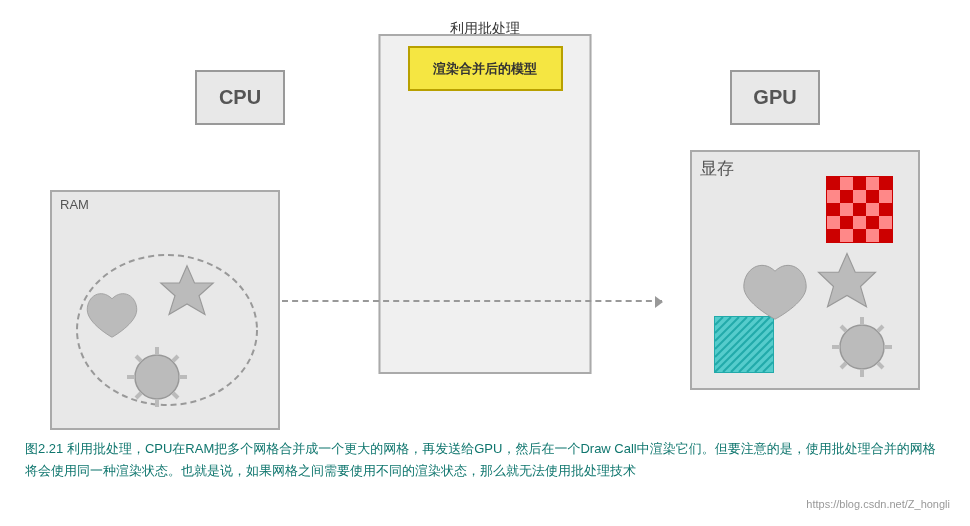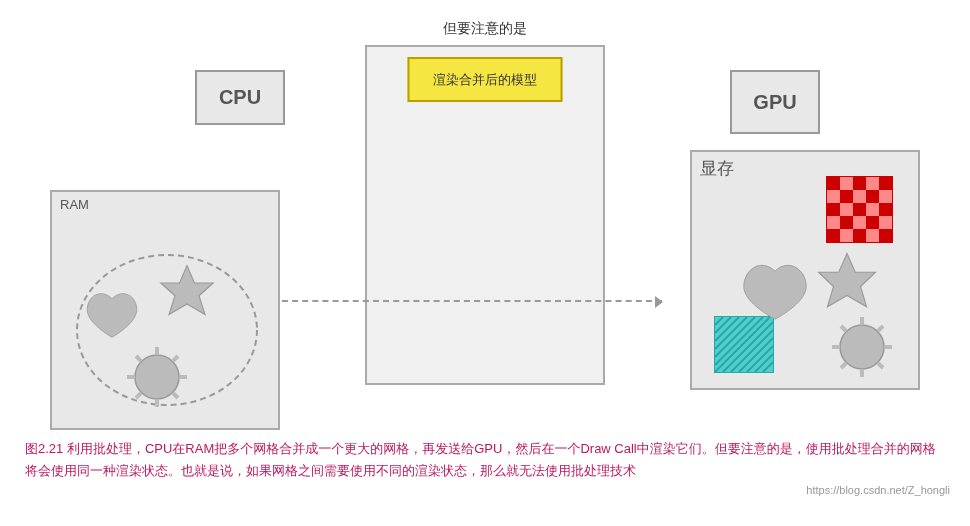--- a/index.html
+++ b/index.html
@@ -52,41 +52,42 @@
       font-weight: bold;
       color: #555;
     }
 
     
     .gpu-box {
       position: absolute;
       top: 60px;
       right: 130px;
       width: 90px;
-      height: 64px;
+      height: 55px;
       border: 2px solid #999;
       background: #e8e8e8;
       display: flex;
       align-items: center;
       justify-content: center;
       font-size: 20px;
       font-weight: bold;
       color: #555;
     }
 
     
     .cmd-buffer-box {
       position: absolute;
-      top: 35px;
+      top: 24px;
       left: 50%;
       transform: translateX(-50%);
-      width: 240px;
+      width: 213px;
       height: 340px;
       border: 2px solid #aaa;
       background: #f0f0f0;
+      font-weight: bold;
     }
 
     
     .model-box {
       position: absolute;
       top: 10px;
       left: 50%;
       transform: translateX(-50%);
       width: 155px;
       height: 45px;
@@ -177,38 +178,38 @@
       left: 5px;
       width: 220px;
       height: 225px;
     }
 
     
     .caption {
       margin-top: 8px;
       font-size: 13px;
       line-height: 1.7;
-      color: #be185d;
+      color: #0f766e;
       padding: 0 5px;
     }
 
     .caption-url {
       text-align: right;
       font-size: 11px;
       color: #999;
-      margin-top: 2px;
+      margin-top: 16px;
     }
   </style>
 </head>
 <body>
 
 <div class="main-container">
   <div class="diagram-area">
 
-    <div class="cmd-buffer-label">但要注意的是</div>
+    <div class="cmd-buffer-label">利用批处理</div>
 
     <div class="cmd-buffer-box">
       <div class="model-box">渲染合并后的模型</div>
     </div>
 
     <div class="cpu-box">CPU</div>
 
     <div class="gpu-box">GPU</div>
 
     <div class="ram-box">

